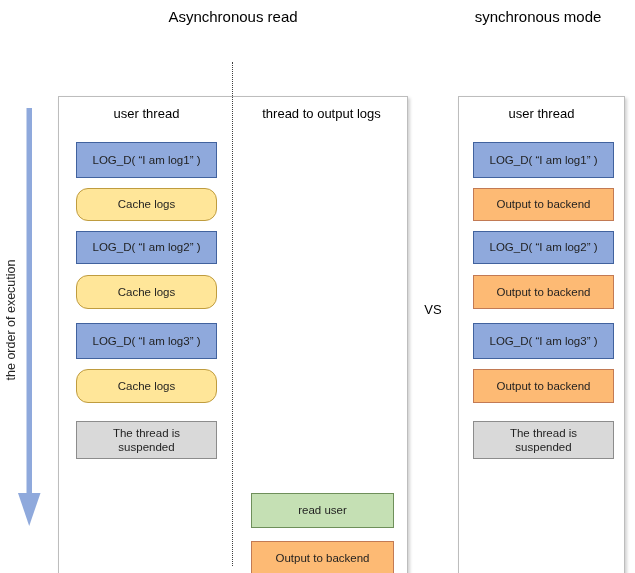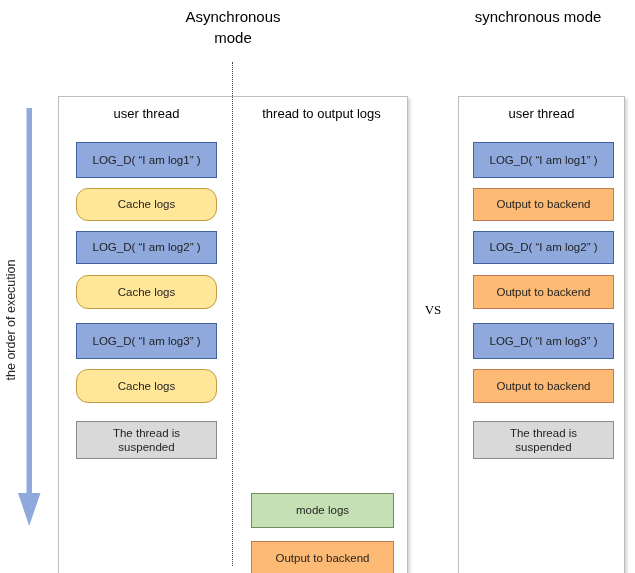--- a/index.html
+++ b/index.html
@@ -48,56 +48,56 @@
   .box.log{background:#8fa9dc;border-color:#41629e;}
   .box.cache{background:#ffe699;border-color:#bf9c3f;border-radius:12px;}
   .box.output{background:#fdba74;border-color:#c27a54;}
   .box.read{background:#c5e0b4;border-color:#6e8f5a;}
   .box.suspended{background:#d9d9d9;border-color:#8c8c8c;padding:11px 18px;}
   .ut{left:17px;width:141px;}
   .ot{left:192px;width:143px;}
   .st{left:14px;width:141px;}
   .vs{
     position:absolute;left:418px;top:302px;width:30px;
-    text-align:center;font-size:13px;color:#000;font-family:Liberation Serif, serif;
+    text-align:center;font-size:13px;color:#000;
   }
   .exec-arrow{position:absolute;left:16px;top:103px;width:26px;height:426px;}
   .exec-label{
     position:absolute;left:-74px;top:312px;width:172px;height:16px;
     transform:rotate(-90deg);
     text-align:center;font-size:12.5px;color:#262626;white-space:nowrap;
   }
 </style>
 </head>
 <body>
 
 <div class="canvas">
 
-  <div class="mode-title async">Asynchronous mode</div>
+  <div class="mode-title async">Asynchronous read</div>
   <div class="mode-title sync">synchronous mode</div>
 
   <svg class="exec-arrow" viewBox="0 0 26 426" xmlns="http://www.w3.org/2000/svg">
     <rect x="10.5" y="5" width="5.5" height="387" fill="#8fa9dc"></rect>
     <polygon points="2,390 24.5,390 13.2,423" fill="#8fa9dc"></polygon>
   </svg>
   <div class="exec-label">the order of execution</div>
 
   <div class="panel async">
     <div class="col-header left">user thread</div>
     <div class="col-header right">thread to output logs</div>
 
     <div class="box log ut" style="top:45px;height:36px;">LOG_D( “I am log1” )</div>
     <div class="box cache ut" style="top:91px;height:33px;">Cache logs</div>
     <div class="box log ut" style="top:134px;height:33px;">LOG_D( “I am log2” )</div>
     <div class="box cache ut" style="top:178px;height:34px;">Cache logs</div>
     <div class="box log ut" style="top:226px;height:36px;">LOG_D( “I am log3” )</div>
     <div class="box cache ut" style="top:272px;height:34px;">Cache logs</div>
     <div class="box suspended ut" style="top:324px;height:38px;">The thread is suspended</div>
 
-    <div class="box read ot" style="top:396px;height:35px;">mode logs</div>
+    <div class="box read ot" style="top:396px;height:35px;">read user</div>
     <div class="box output ot" style="top:444px;height:35px;">Output to backend</div>
   </div>
 
   <div class="divider"></div>
 
   <div class="vs">VS</div>
 
   <div class="panel sync">
     <div class="col-header full">user thread</div>
 

